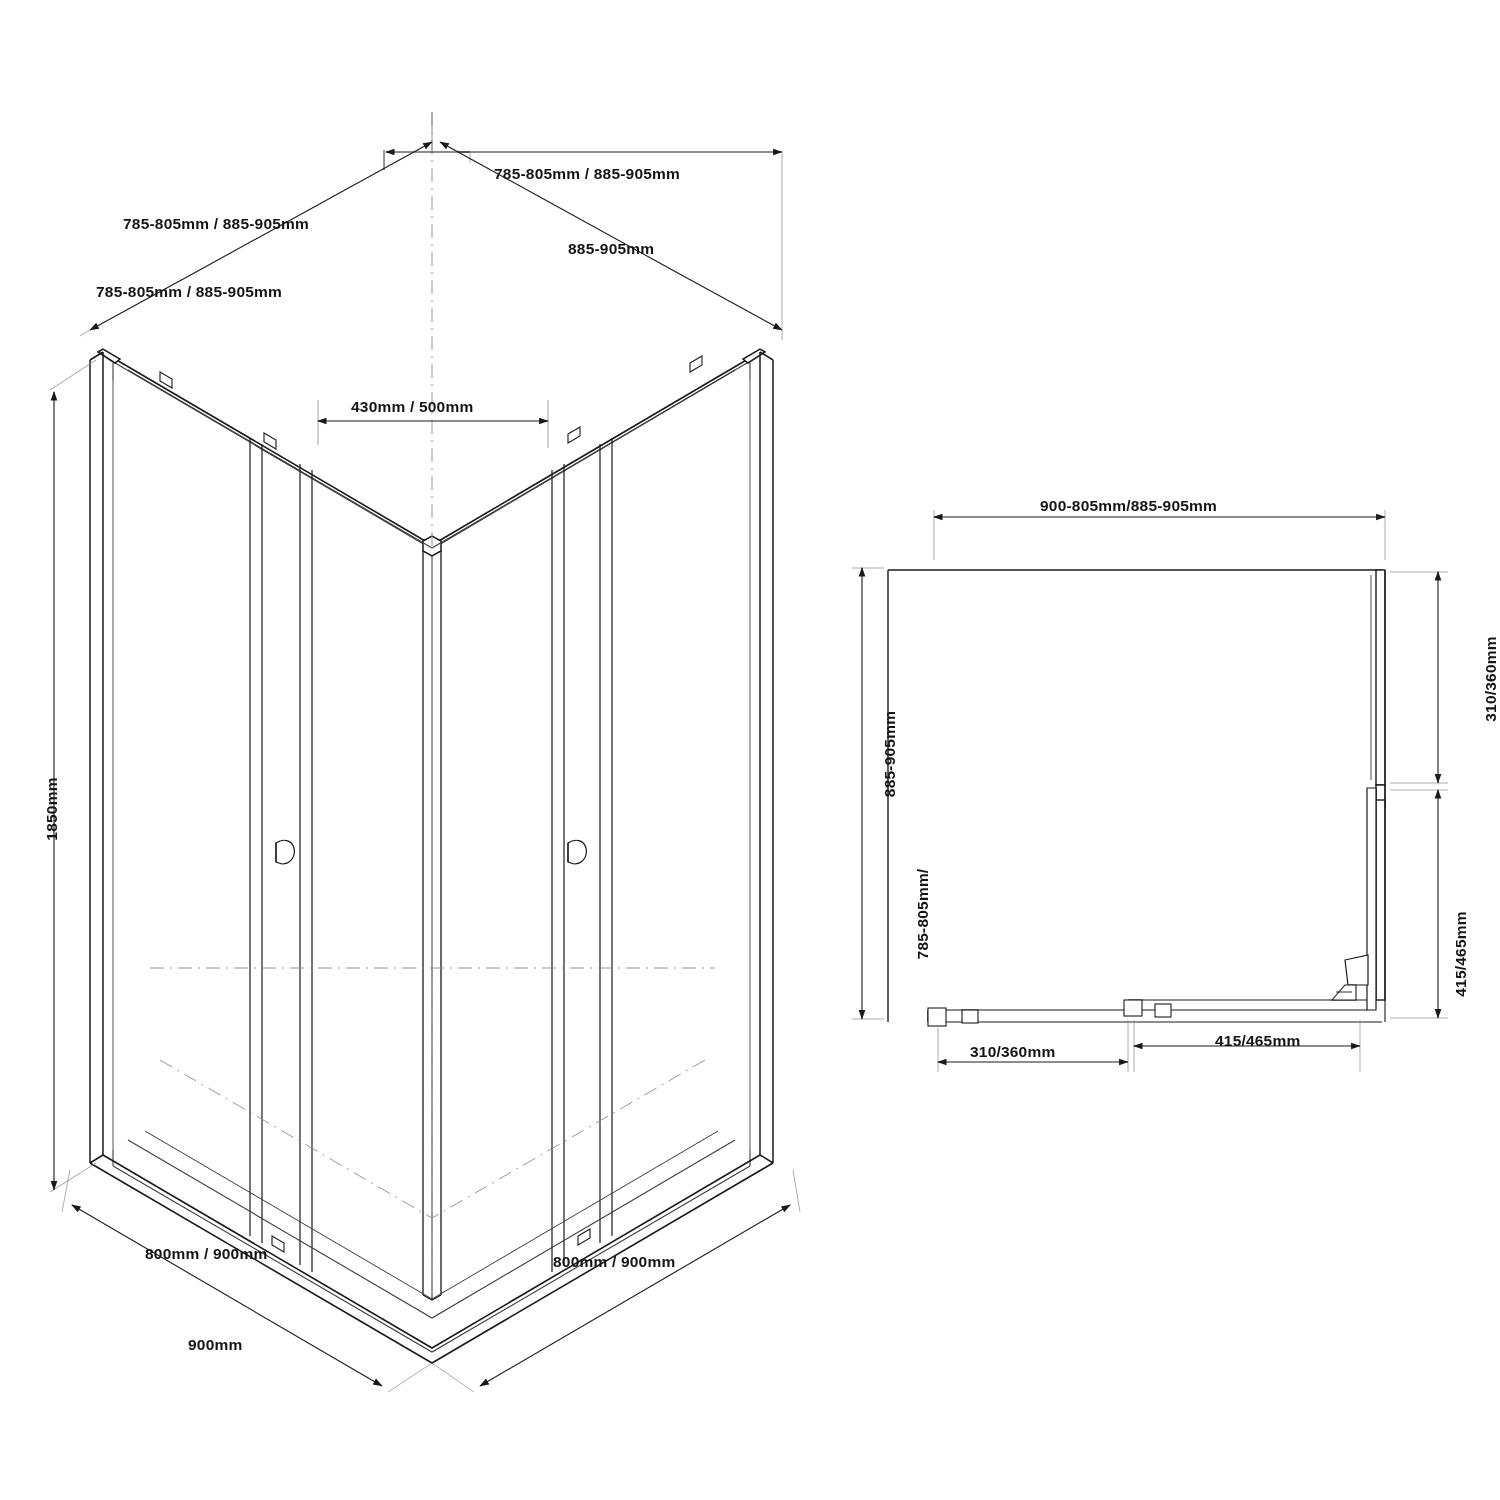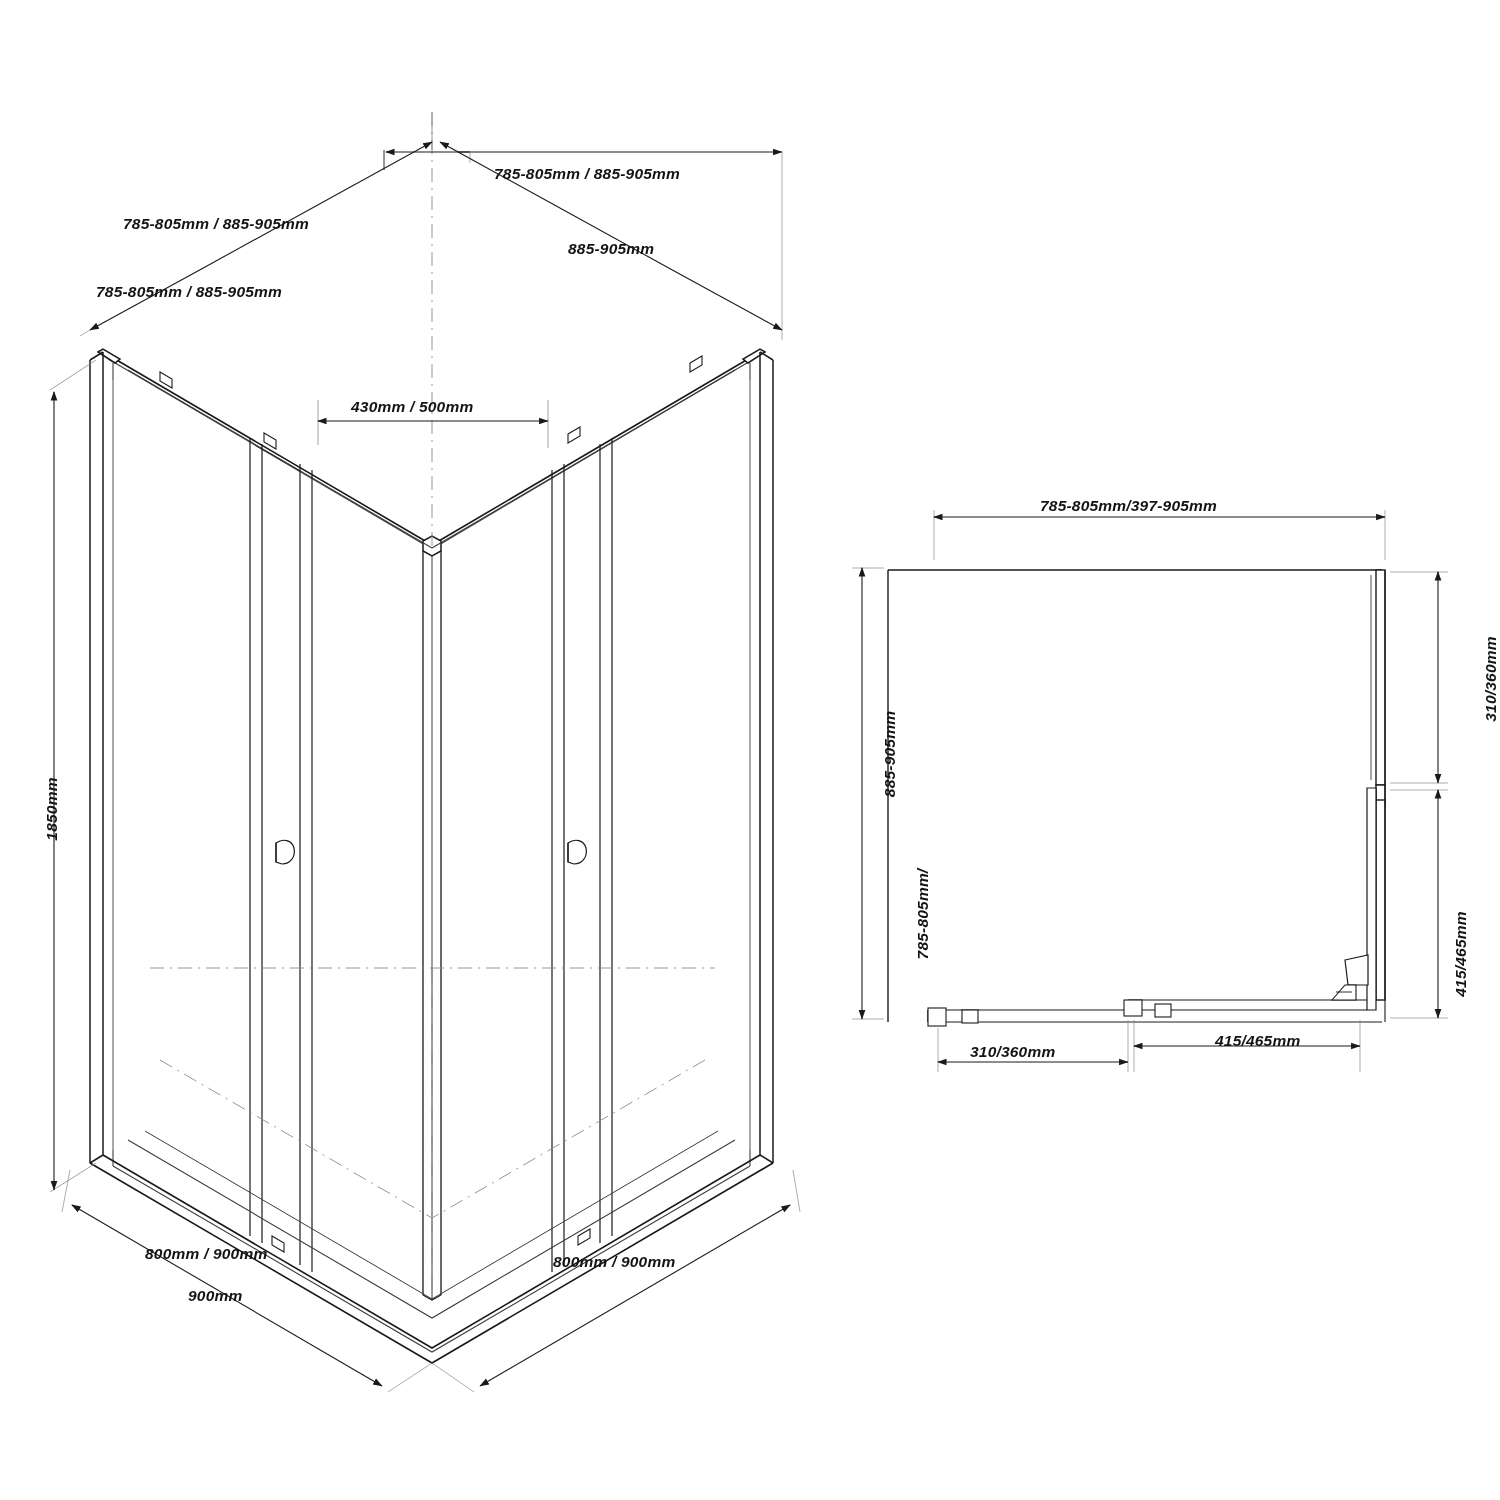--- a/index.html
+++ b/index.html
@@ -11,21 +11,20 @@
     width: 1500px;
     height: 1500px;
     font-family: "Liberation Sans", sans-serif;
     color: #1a1a1a;
     overflow: hidden;
   }
   #stage {
     position: relative;
     width: 1500px;
     height: 1078px;
-    font-style: italic;
   }
   svg.drawing {
     position: absolute;
     left: 0;
     top: 0;
     width: 1500px;
     height: 1500px;
   }
   .lbl {
     position: absolute;
@@ -232,25 +231,25 @@
   <div class="lbl" style="left:123px; top:215px;">785-805mm / 885-905mm</div>
 
   <div class="lbl" style="left:96px; top:283px;">785-805mm / 885-905mm</div>
 
   <div class="lbl" style="left:351px; top:398px;">430mm / 500mm</div>
 
   <div class="lbl rot90ccw" style="left:20px; top:800px;">1850mm</div>
 
   <div class="lbl" style="left:145px; top:1245px;">800mm / 900mm</div>
 
-  <div class="lbl" style="left:188px; top:1287px;">900mm</div>
+  <div class="lbl" style="left:188px; top:1336px;">900mm</div>
 
   <div class="lbl" style="left:553px; top:1253px;">800mm / 900mm</div>
 
-  <div class="lbl" style="left:1040px; top:497px;">785-805mm/397-905mm</div>
+  <div class="lbl" style="left:1040px; top:497px;">900-805mm/885-905mm</div>
 
   <div class="lbl rot90ccw" style="left:847px; top:745px;">885-905mm</div>
 
   <div class="lbl rot90ccw" style="left:878px; top:905px;">785-805mm/</div>
 
   <div class="lbl rot90ccw" style="left:1448px; top:670px;">310/360mm</div>
 
   <div class="lbl rot90ccw" style="left:1418px; top:945px;">415/465mm</div>
 
   <div class="lbl" style="left:970px; top:1043px;">310/360mm</div>

